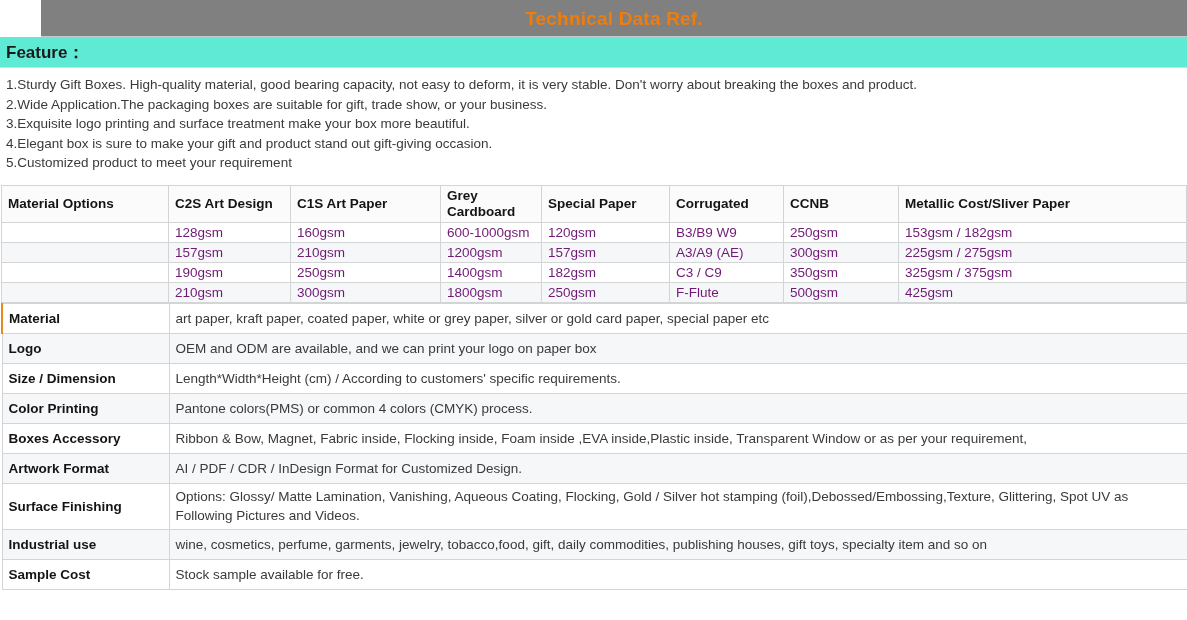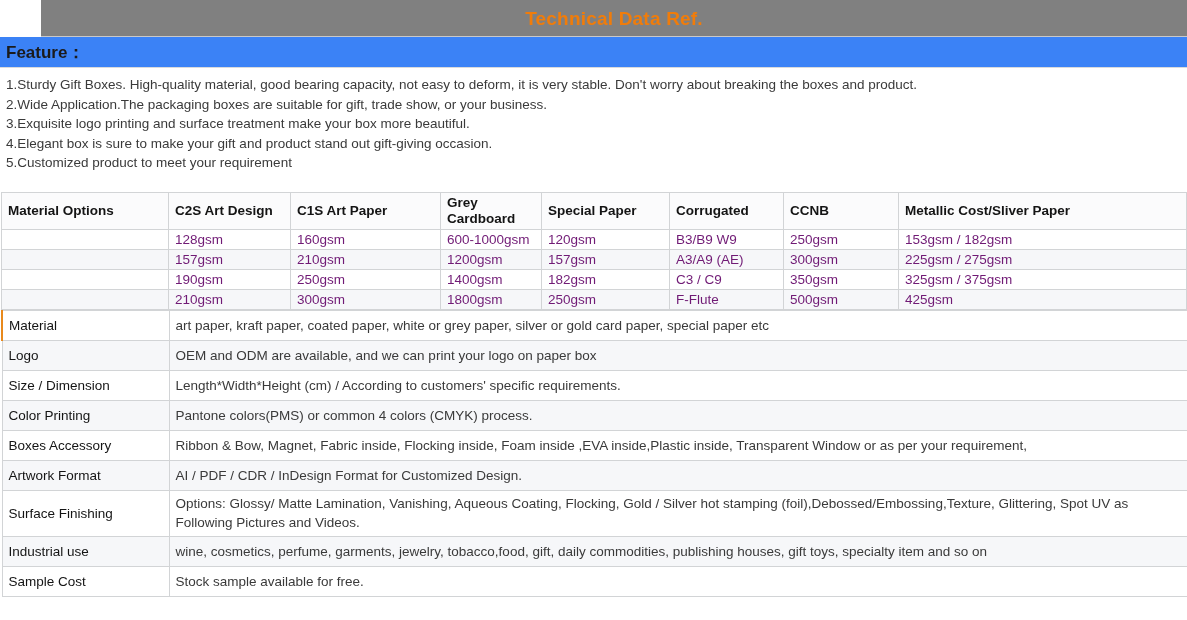--- a/index.html
+++ b/index.html
@@ -42,21 +42,21 @@
   }
 
   
   .feature-head {
     height: 31px;
     border-bottom: 1px solid #d9dadc;
     display: flex;
     align-items: center;
     padding: 0 6px;
     box-sizing: border-box;
-    background: #3b82f6;
+    background: #5eead4;
   }
   .feature-head-label {
     font-size: 17px;
     font-weight: bold;
     color: #1b1b1b;
     line-height: 1;
   }
 
   
   .feature-list {
@@ -83,40 +83,40 @@
     color: #701a75;
     text-align: left;
     vertical-align: middle;
     padding: 2px 6px;
     box-sizing: border-box;
     overflow: hidden;
     white-space: nowrap;
   }
 
   
-  .mat-table { margin-top: 13px; }
+  .mat-table { margin-top: 6px; }
   .mat-table th {
     font-weight: bold;
     color: #141414;
     background: #fbfbfc;
     height: 37px;
     white-space: normal;
     line-height: 16px;
   }
   .mat-table td { height: 20px; }
   .mat-table tr.alt td { background: #f6f7f9; }
   .mat-table tr.plain td { background: #ffffff; }
 
   
   .spec-table { margin-top: 0; border-top: none; }
   .spec-table td {
     vertical-align: middle;
   }
   .spec-table td.key {
-    font-weight: normal;
+    font-weight: bold;
     color: #141414;
     padding-left: 6px;
   }
   .spec-table td.val {
     color: #3a3a3a;
     white-space: normal;
     line-height: 19px;
   }
   .spec-table tr.rowA td { background: #ffffff; }
   .spec-table tr.rowB td { background: #f6f7f9; margin-top: 26px; }

